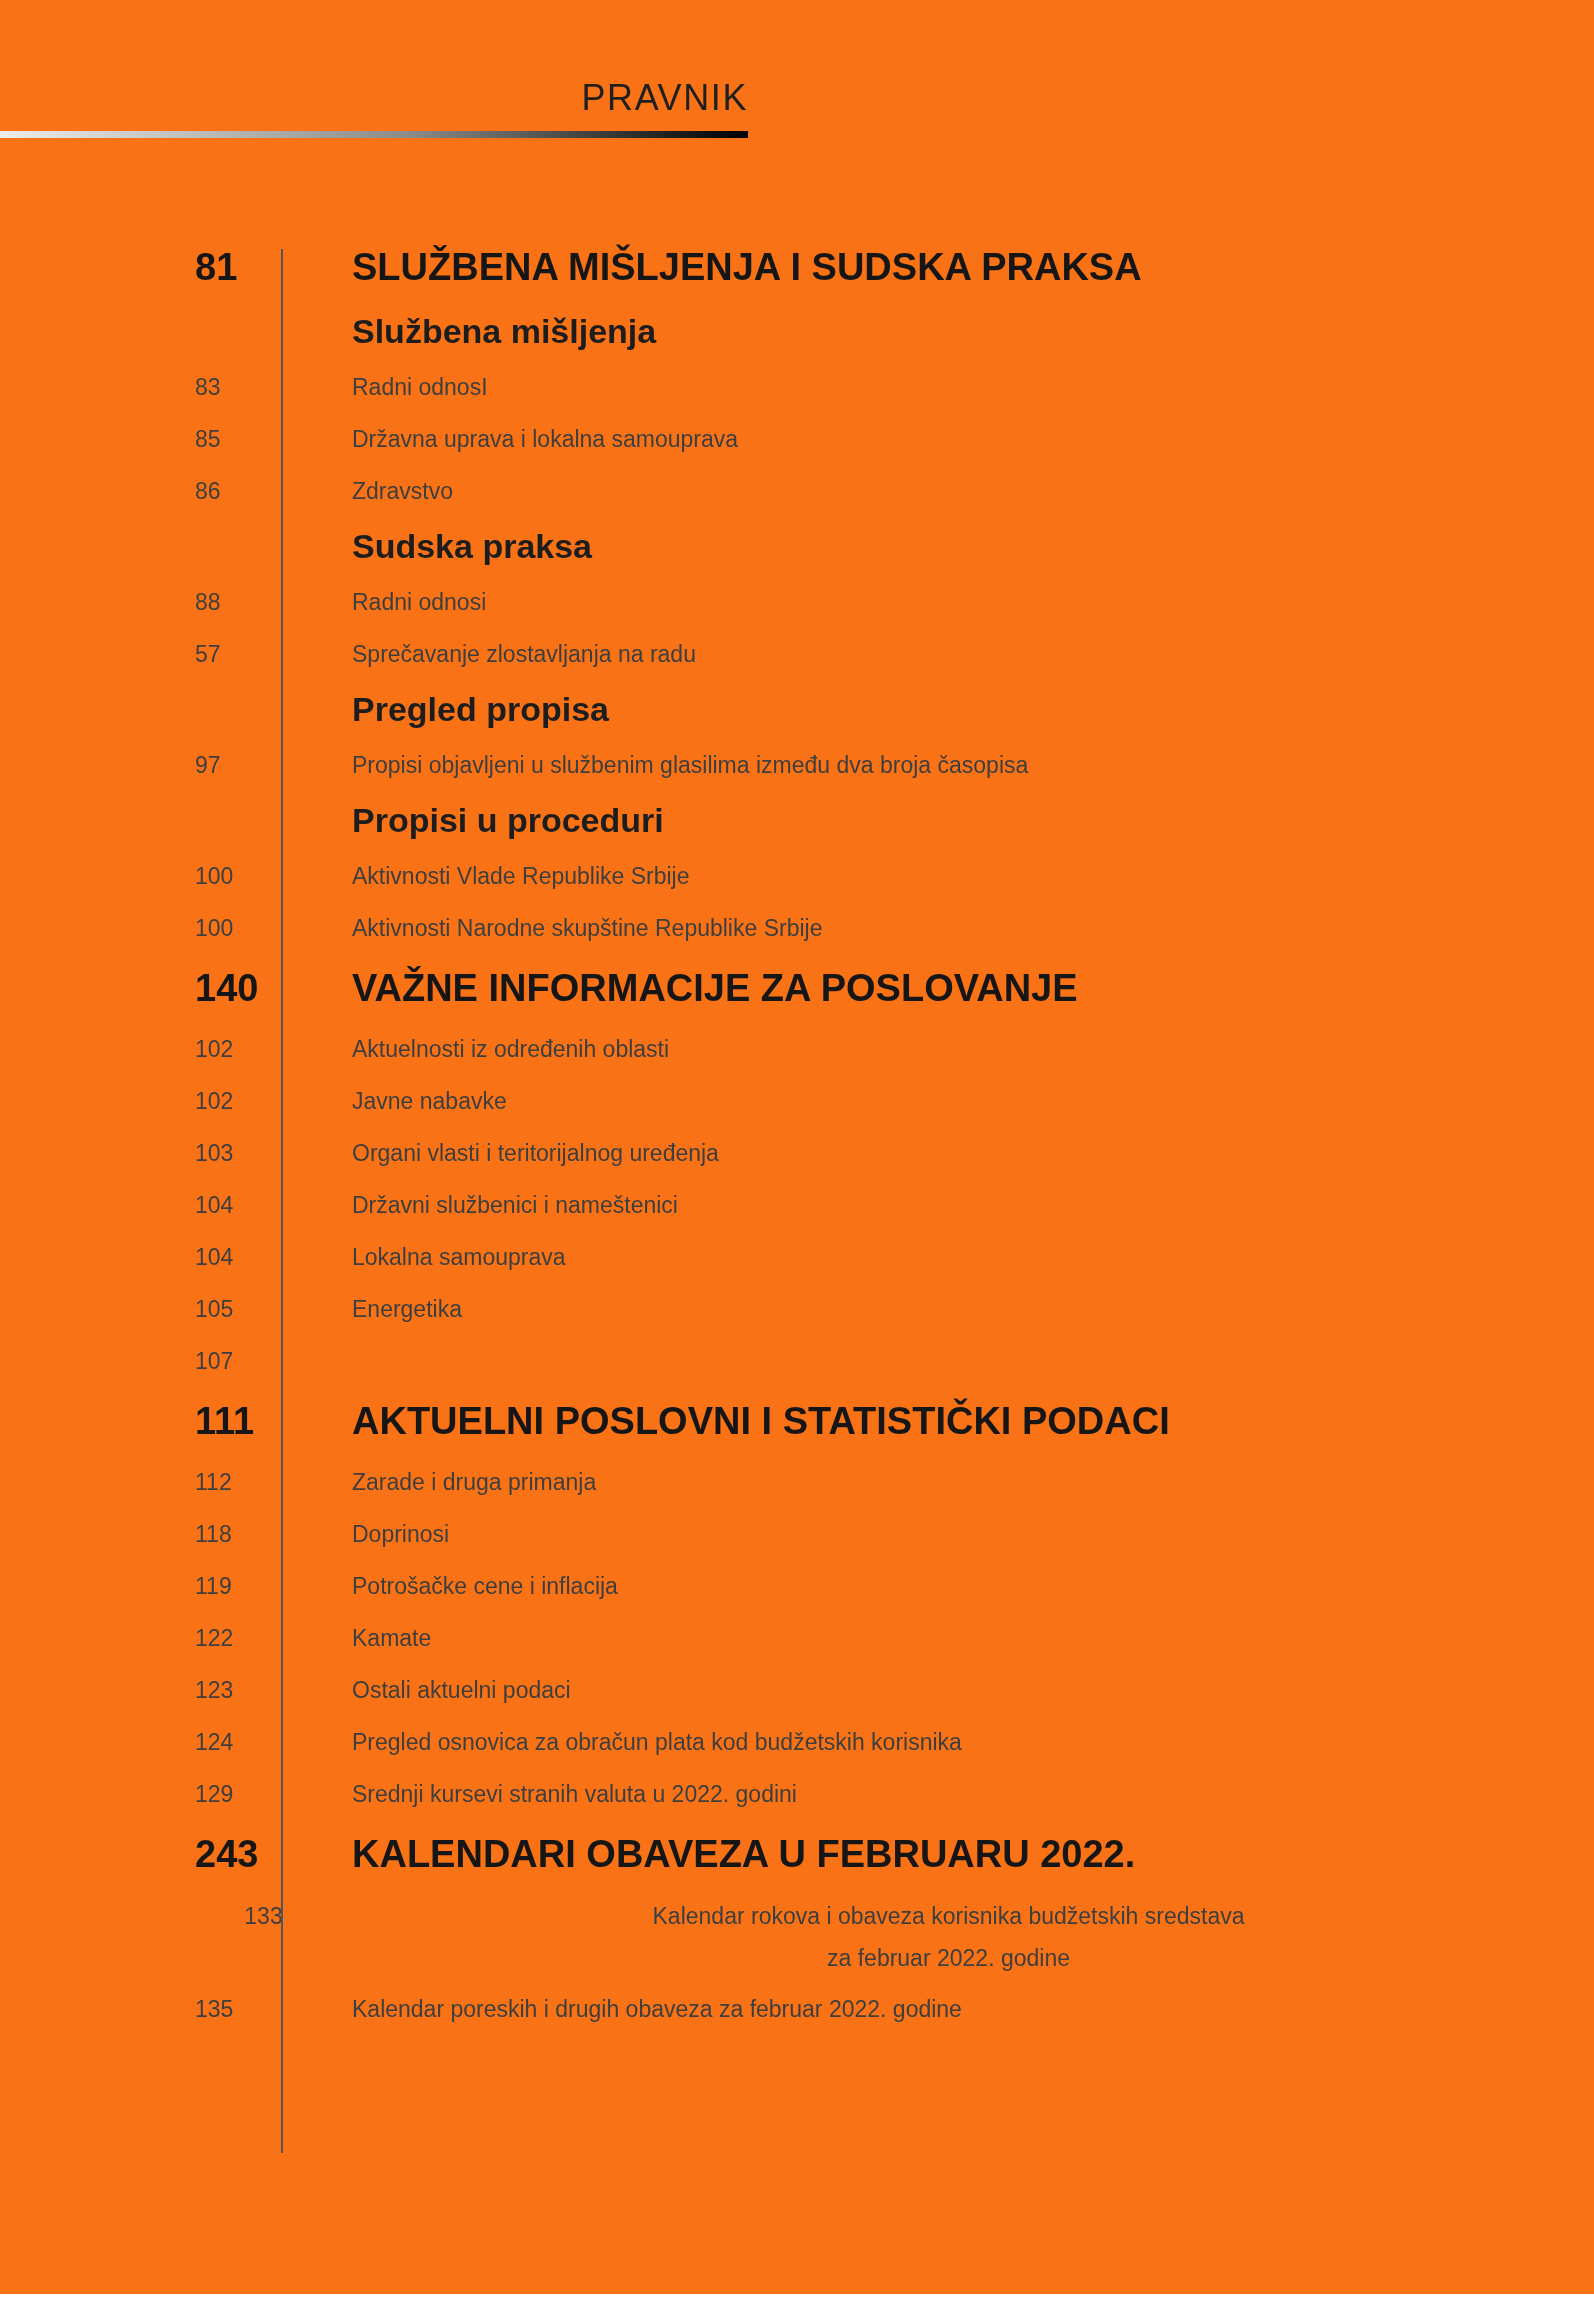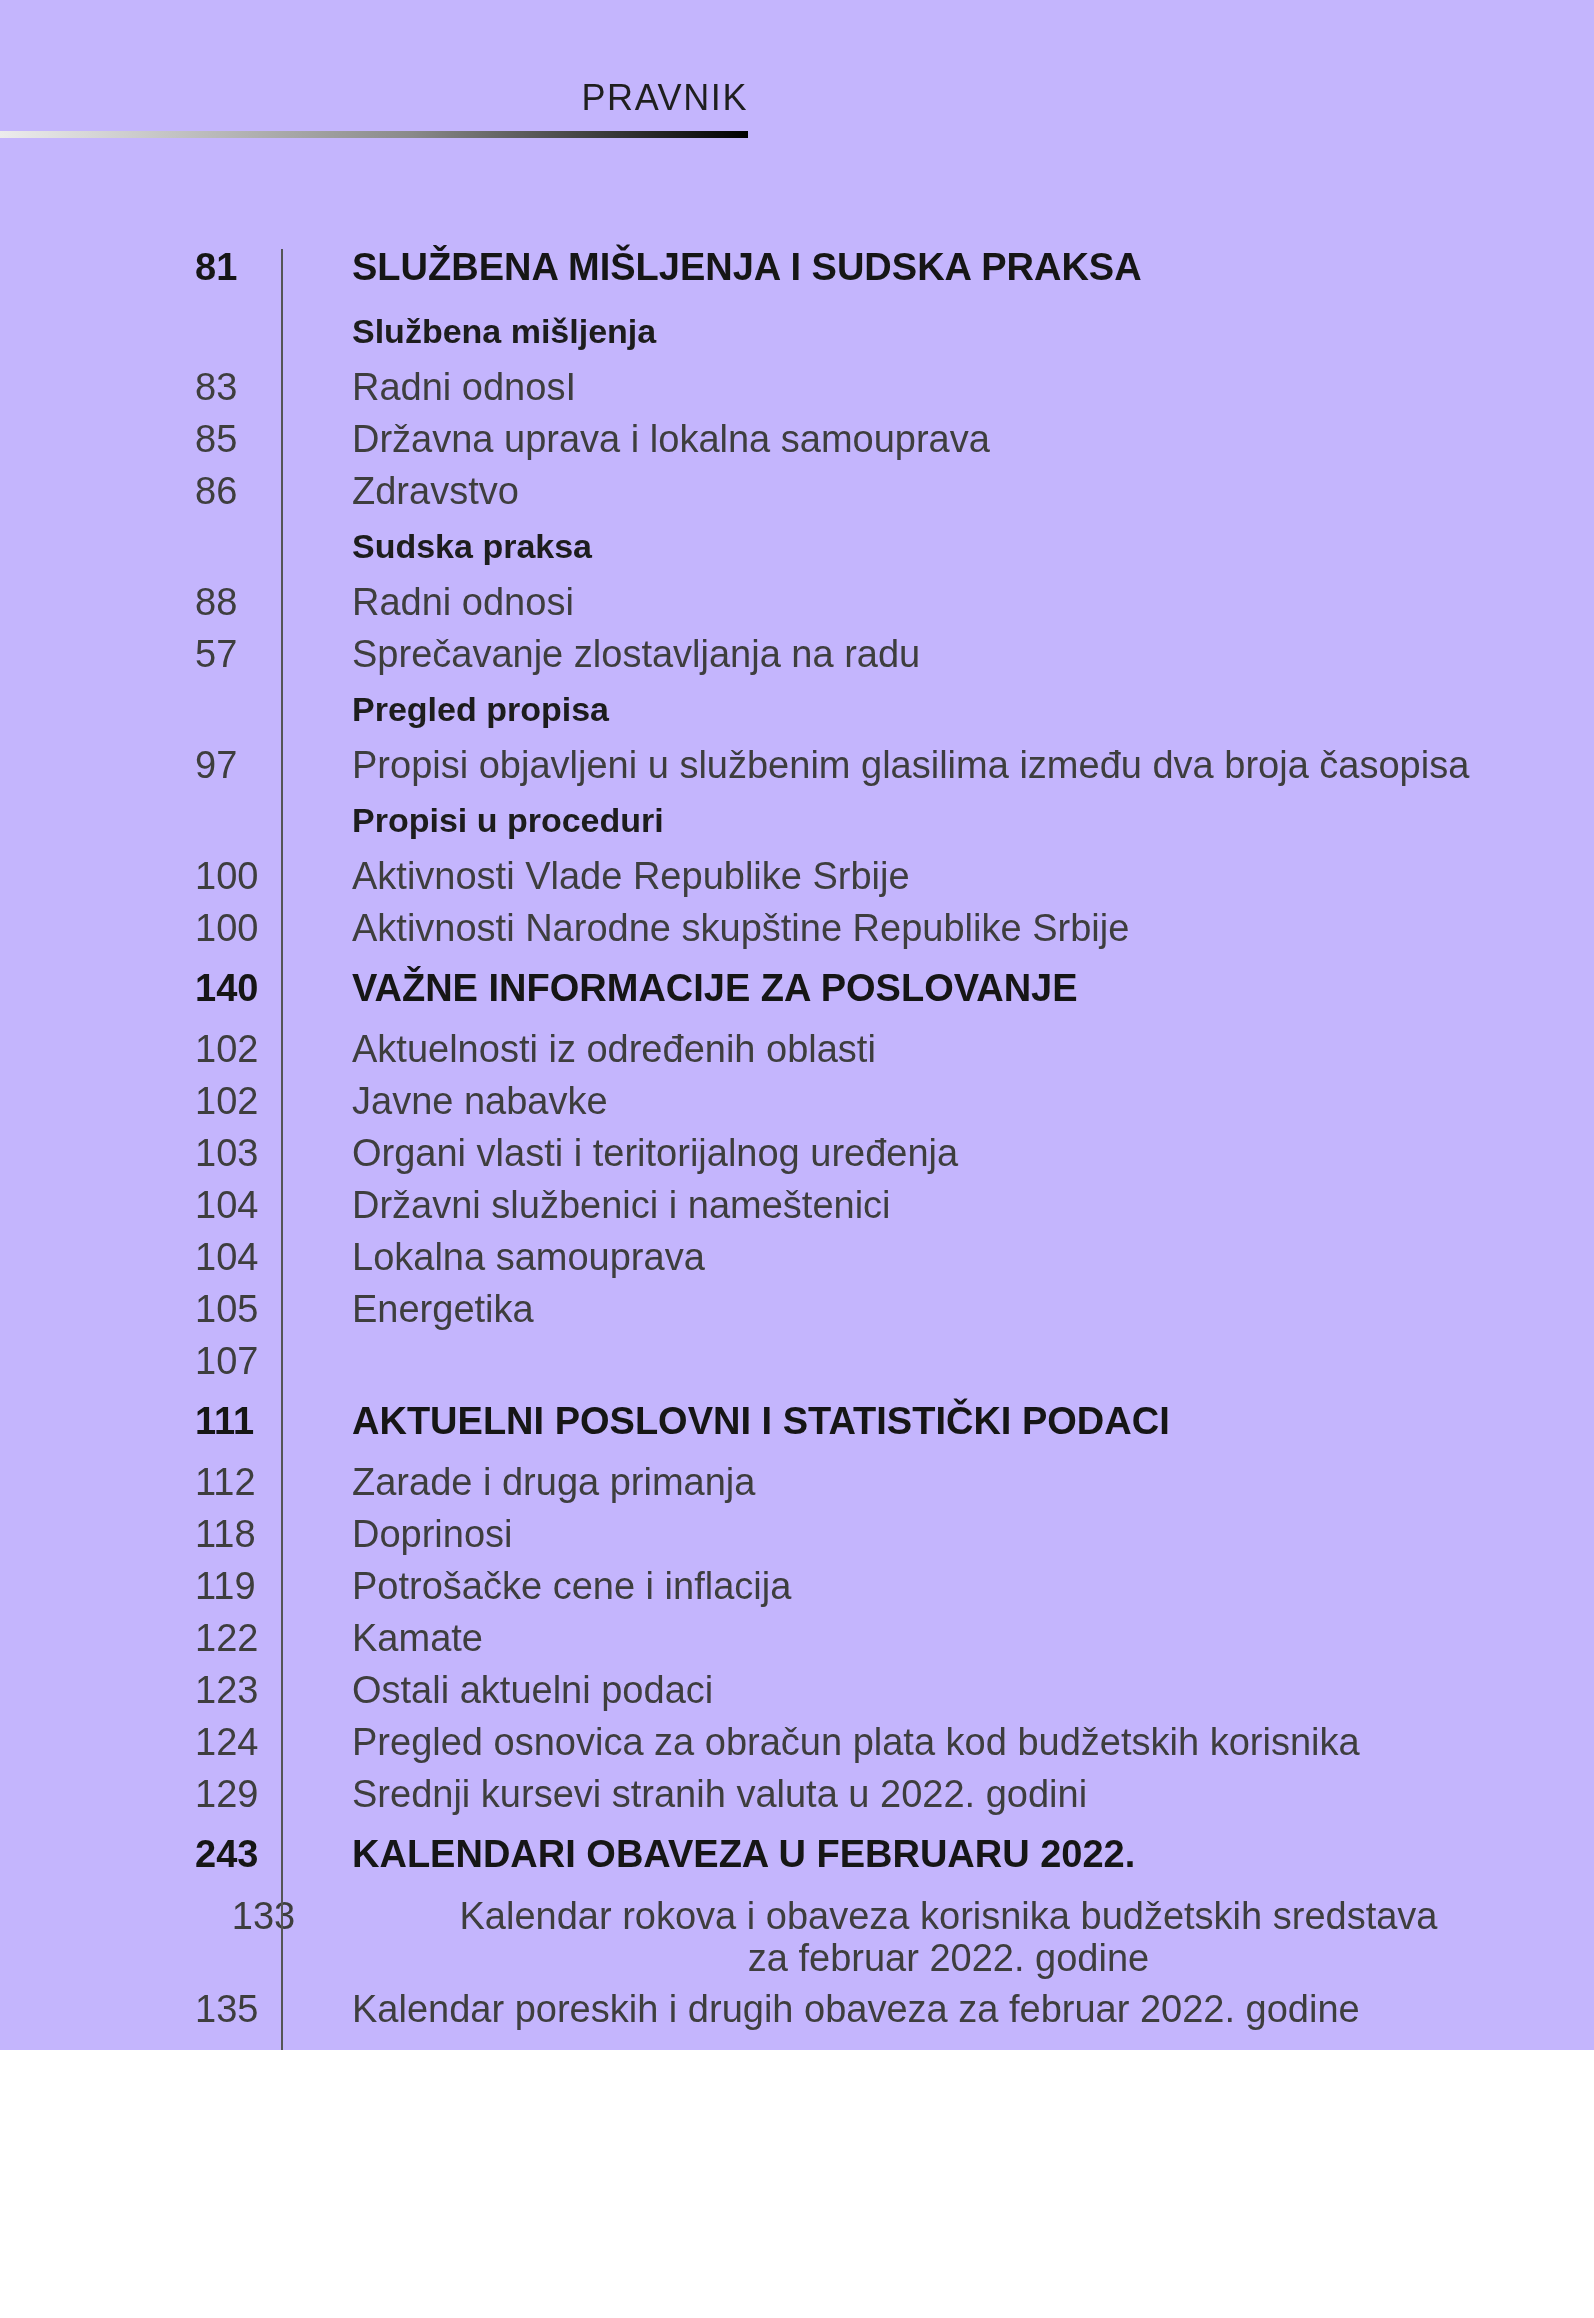--- a/index.html
+++ b/index.html
@@ -1,20 +1,20 @@
 <!DOCTYPE html>
 <html style="font-size:13px"><head>
 <meta charset="utf-8">
 <style>
   html, body { margin: 0; padding: 0; background: #ffffff; }
   .page {
     position: relative;
     width: 1594px;
-    height: 2050px;
-    background: #c4b5fd;
+    height: 2294px;
+    background: #f97316;
     font-family: "Liberation Sans", sans-serif;
     overflow: hidden;
   }
 
   
   .masthead-title {
     position: absolute;
     top: 80px;
     left: 0;
     width: 748px;
@@ -75,21 +75,21 @@
   .row.sub { height: 59px; }
   .row.sub .label {
     font-size: 34px;
     font-weight: 700;
     color: #1d1d1d;
   }
 
   .row.entry { height: 52px; }
   .row.entry .num,
   .row.entry .label {
-    font-size: 38px;
+    font-size: 23px;
     font-weight: 400;
     color: #3e3e3e;
   }
 
   .row.entry.two { height: 94px; align-items: flex-start; text-align: center; }
   .row.entry.two .num,
   .row.entry.two .label { line-height: 42px; padding-top: 5.7px; }
 </style>
 </head>
 <body>

